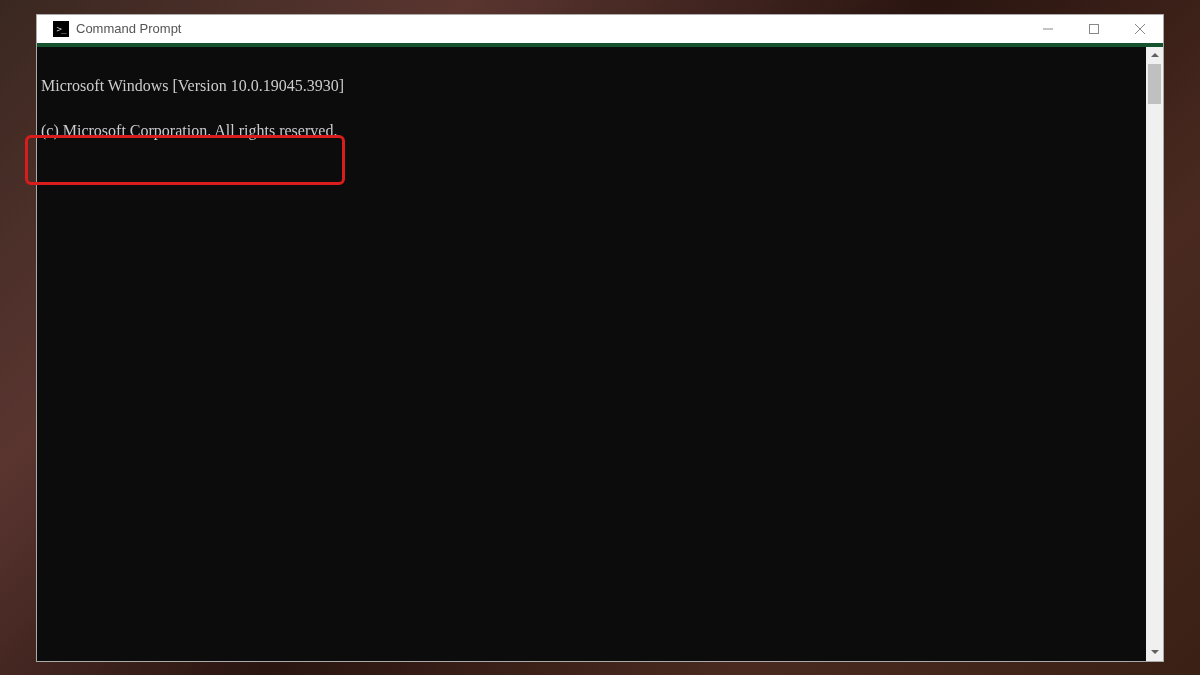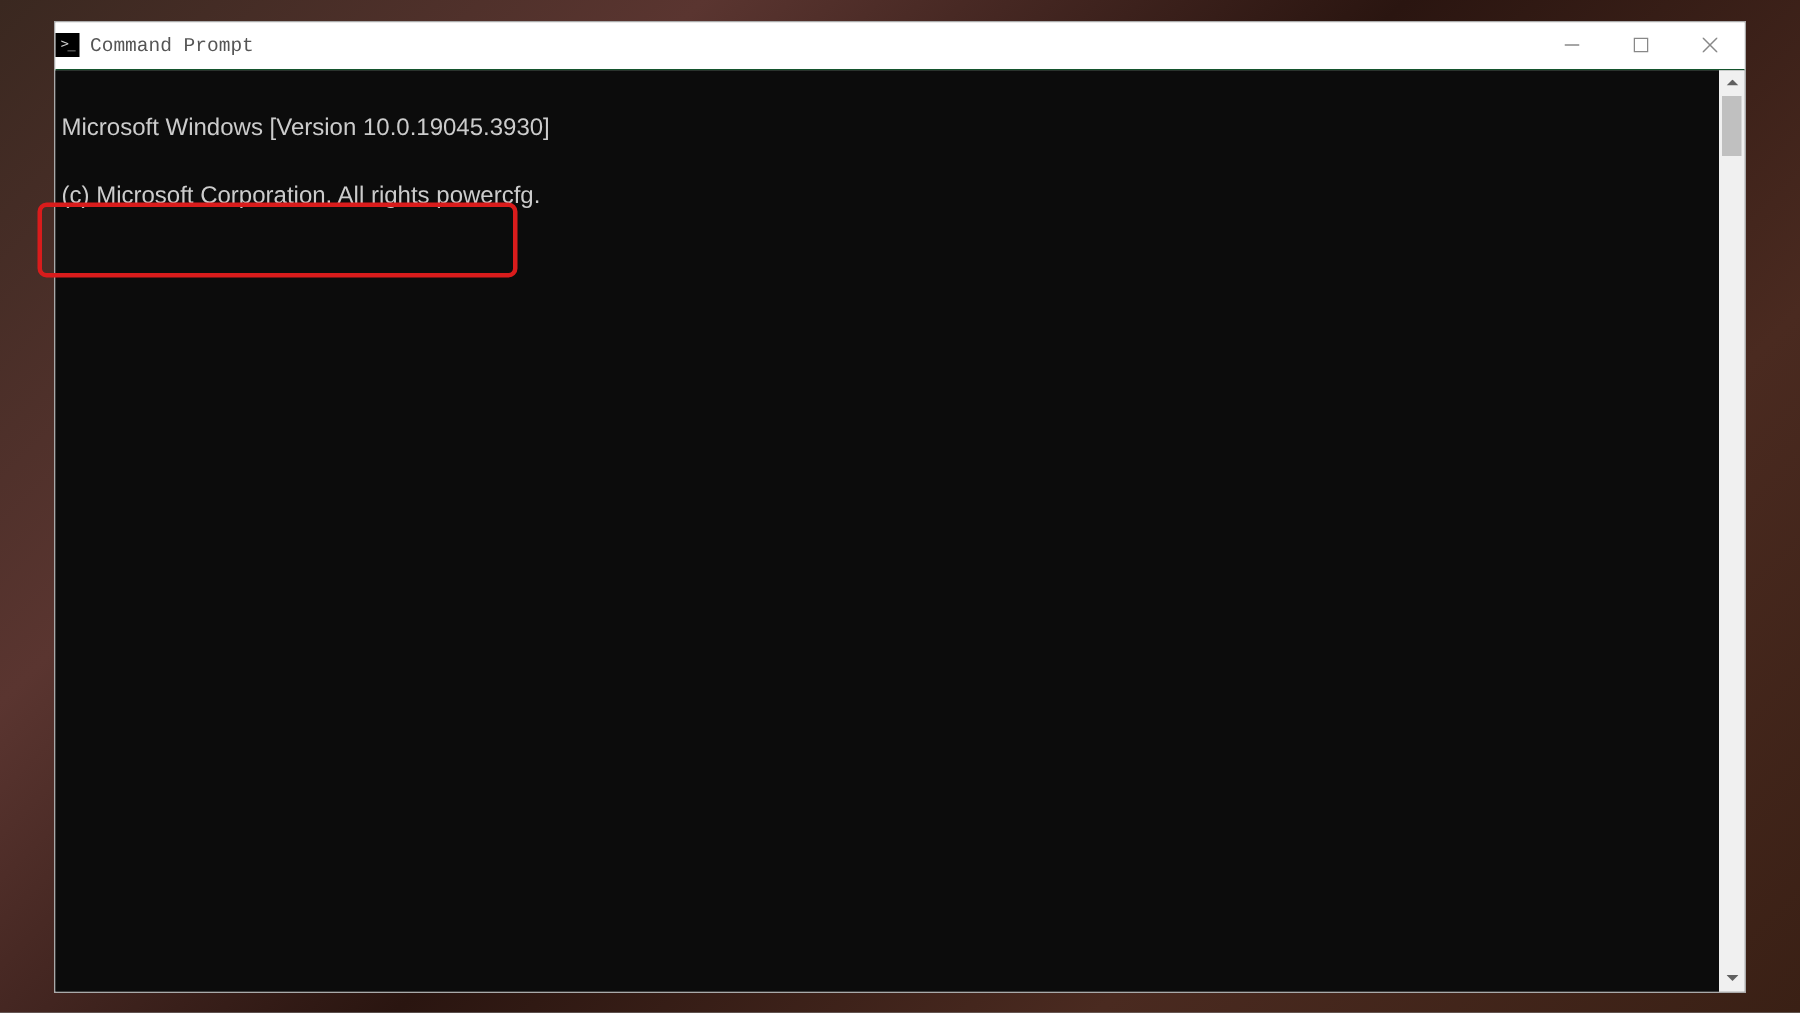--- a/index.html
+++ b/index.html
@@ -24,23 +24,22 @@
       border: 1px solid #aaa;
       display: flex;
       flex-direction: column;
       position: relative;
     }
     .titlebar {
       height: 32px;
       background: #ffffff;
       display: flex;
       align-items: center;
-      padding-left: 0;
-      border-bottom: 1px solid #14532d;
-      font-family: Liberation Mono, monospace;
+      padding-left: 16px;
+      border-bottom: 4px solid #14532d;
     }
     .titlebar-icon {
       width: 16px;
       height: 16px;
       background: #000;
       margin-right: 7px;
       position: relative;
       display: flex;
       align-items: center;
       justify-content: center;
@@ -78,21 +77,21 @@
     .terminal-container {
       flex: 1;
       display: flex;
       background: #0c0c0c;
       position: relative;
     }
     .terminal {
       flex: 1;
       background: #0c0c0c;
       padding: 6px 0 6px 4px;
-      font-family: Liberation Sans, sans-serif;
+      font-family: Liberation Serif, serif;
       font-size: 16px;
       color: #cccccc;
       line-height: 1.4;
       white-space: pre;
       overflow: hidden;
     }
     .terminal-line {
       display: block;
     }
     .scrollbar {
@@ -161,21 +160,21 @@
             <line x1="0" y1="0" x2="10" y2="10" stroke="#888" stroke-width="1"></line>
             <line x1="10" y1="0" x2="0" y2="10" stroke="#888" stroke-width="1"></line>
           </svg>
       </div>
     </div>
   </div>
   <div class="terminal-container">
     <div class="highlight-box"></div>
     <div class="terminal">
 <span class="terminal-line">Microsoft Windows [Version 10.0.19045.3930]</span>
-<span class="terminal-line">(c) Microsoft Corporation. All rights powercfg.</span>
+<span class="terminal-line">(c) Microsoft Corporation. All rights reserved.</span>
 <span class="terminal-line"></span>
     </div>
     <div class="scrollbar">
       <div class="scrollbar-arrow">
         <svg width="8" height="4" viewBox="0 0 8 4">
             <polygon points="4,0 8,4 0,4" fill="#606060"></polygon>
           </svg>
       </div>
       <div class="scrollbar-track">
         <div class="scrollbar-thumb"></div>

